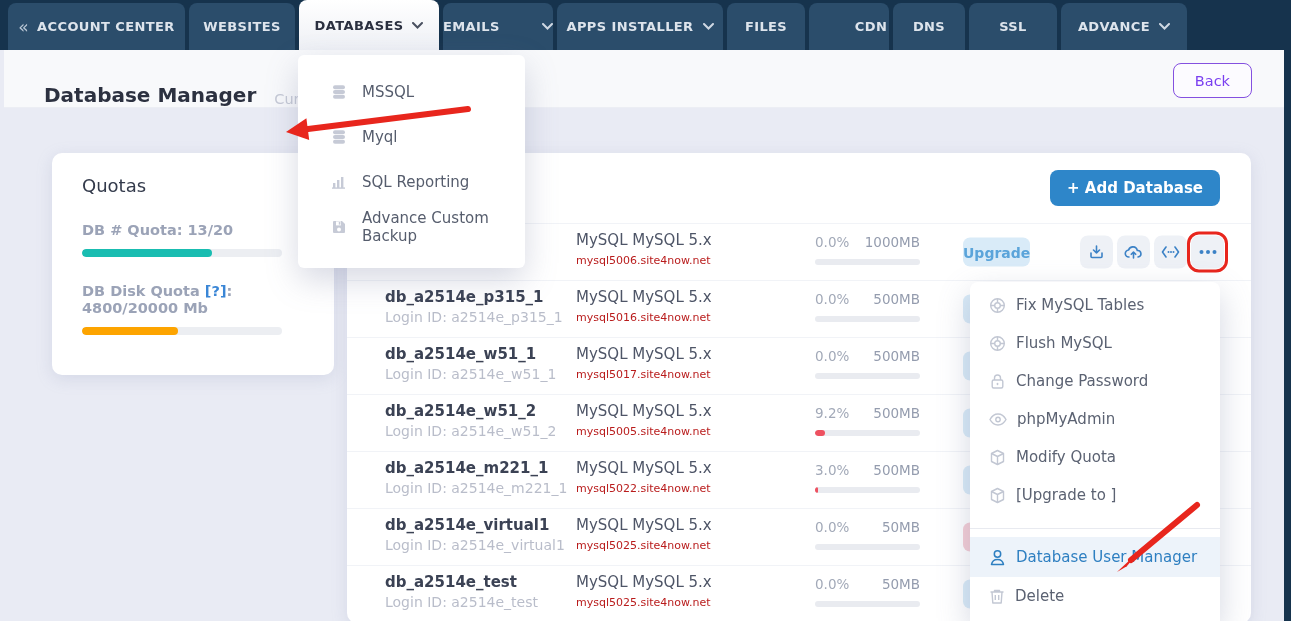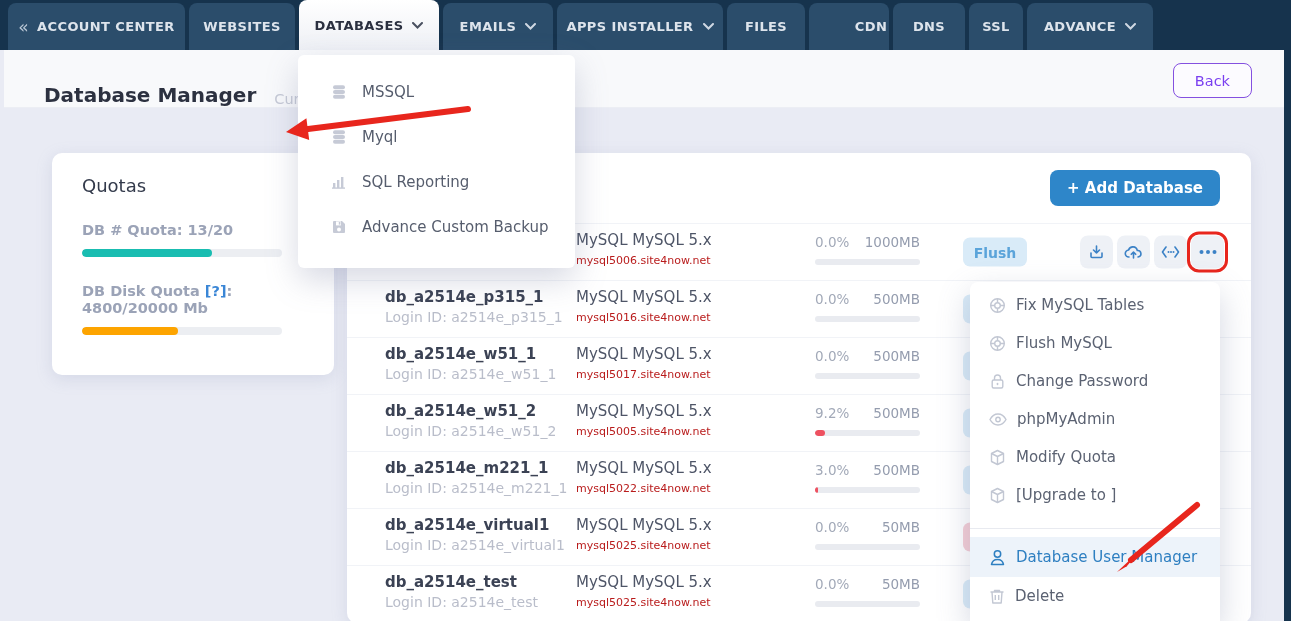--- a/index.html
+++ b/index.html
@@ -6,22 +6,22 @@
   body { background:#dfe2ee; font-family:"DejaVu Sans", sans-serif; }
   .screen { position:relative; width:1291px; height:621px; overflow:hidden; background:#e9ebf4; }
 
   
   .topnav { position:absolute; left:0; top:0; width:100%; height:50px; background:#16334d;
             display:flex; align-items:flex-end; padding-left:8px; gap:4px; z-index:10; }
   .tab { height:47px; border-radius:8px 8px 0 0; background:#2b4d6b; color:#dde4ec;
          font-size:13px; font-weight:bold; letter-spacing:.4px; display:flex; align-items:center;
          justify-content:center; gap:9px; cursor:pointer; flex:none; }
   .tab:nth-child(1){width:177px;} .tab:nth-child(2){width:106px;} .tab:nth-child(3){width:140px;}
-  .tab:nth-child(4){width:110px;} .tab:nth-child(5){width:166px;} .tab:nth-child(6){width:78px;}
-  .tab:nth-child(7){width:80px;padding-left:44px;}  .tab:nth-child(8){width:72px;}  .tab:nth-child(9){width:54px;}
+  .tab:nth-child(4){width:110px;justify-content:space-between;} .tab:nth-child(5){width:166px;} .tab:nth-child(6){width:78px;}
+  .tab:nth-child(7){width:80px;padding-left:44px;}  .tab:nth-child(8){width:72px;}  .tab:nth-child(9){width:88px;}
   .tab:nth-child(10){width:126px;}
   .tab.active { background:linear-gradient(#ffffff,#eef0f5); color:#2b3040; height:50px; }
   .dbl-chev { font-size:17px; font-weight:normal; color:#b9c6d4; margin-right:-1px; }
   .chev svg { display:block; }
 
   
   .page-header { position:absolute; left:4px; top:50px; width:100%; height:58px; background:#f8f9fb;
                  border-bottom:1px solid #eceef4; display:flex; align-items:flex-end; z-index:5; }
   .page-title { margin-left:40px; font-size:20px; font-weight:600; color:#2c3140; }
   .page-sub { margin-left:18px; font-size:14.5px; color:#c5c9d5; white-space:nowrap; overflow:hidden; }
@@ -63,21 +63,21 @@
   .c-badge { position:absolute; left:616px; top:50%; transform:translateY(-50%); }
   .badge { display:flex; align-items:center; justify-content:center; min-width:64px; height:29px;
            border-radius:7px; background:#d9ebf8; color:#5ba4da; font-size:14px; font-weight:600; }
   .badge.red { background:#f5cdd5; }
   .c-icons { position:absolute; left:733px; top:50%; transform:translateY(-50%); display:flex; gap:4px; }
   .ibtn { width:33px; height:33px; border-radius:8px; background:#eef1f6; border:none; display:flex;
           align-items:center; justify-content:center; cursor:pointer; }
   .ibtn.annotated { outline:3px solid #e8261d; outline-offset:1px; }
 
   
-  .db-menu { position:absolute; left:298px; top:55px; width:277px; height:213px; background:#fff;
+  .db-menu { position:absolute; left:298px; top:55px; width:227px; height:213px; background:#fff;
              border-radius:6px; box-shadow:0 12px 32px rgba(110,120,155,.28); z-index:40; padding-top:14px; }
   .db-item { display:flex; align-items:center; gap:15px; height:45px; padding-left:33px;
              font-size:15px; color:#565d6d; cursor:pointer; }
   .db-item svg { flex:none; }
 
   
   .row-menu { position:absolute; left:970px; top:282px; width:250px; height:339px; background:#fff;
               border-radius:8px 8px 0 0; box-shadow:0 12px 32px rgba(110,120,155,.3); z-index:45; padding-top:4px; }
   .rm-item { display:flex; align-items:center; gap:10px; height:38px; padding-left:19px;
              font-size:15px; color:#5b6272; cursor:pointer; }
@@ -182,21 +182,21 @@
         <div class="c-usage">
             <div class="u-line">
               <span class="pct">0.0%</span>
               <span class="size">1000MB</span>
             </div>
             <div class="ubar">
               <i style="width: 0%;"></i>
             </div>
           </div>
         <div class="c-badge">
-            <span class="badge">Flush</span>
+            <span class="badge">Upgrade</span>
           </div>
         <div class="c-icons">
           <button class="ibtn">
               <svg width="17" height="17" viewBox="0 0 17 17">
                 <path d="M8.5 2.5v7M5.5 6.5l3 3 3-3M3 9.5v3.5a1 1 0 001 1h9a1 1 0 001-1V9.5" fill="none" stroke="#3c82c6" stroke-width="1.6" stroke-linecap="round" stroke-linejoin="round"></path>
               </svg>
             </button>
           <button class="ibtn">
               <svg width="19" height="17" viewBox="0 0 19 17">
                 <path d="M5 13.5a3.5 3.5 0 01-.4-7A4.5 4.5 0 0113.3 7 3.2 3.2 0 0114 13.5" fill="none" stroke="#3c82c6" stroke-width="1.6" stroke-linecap="round" stroke-linejoin="round"></path>

